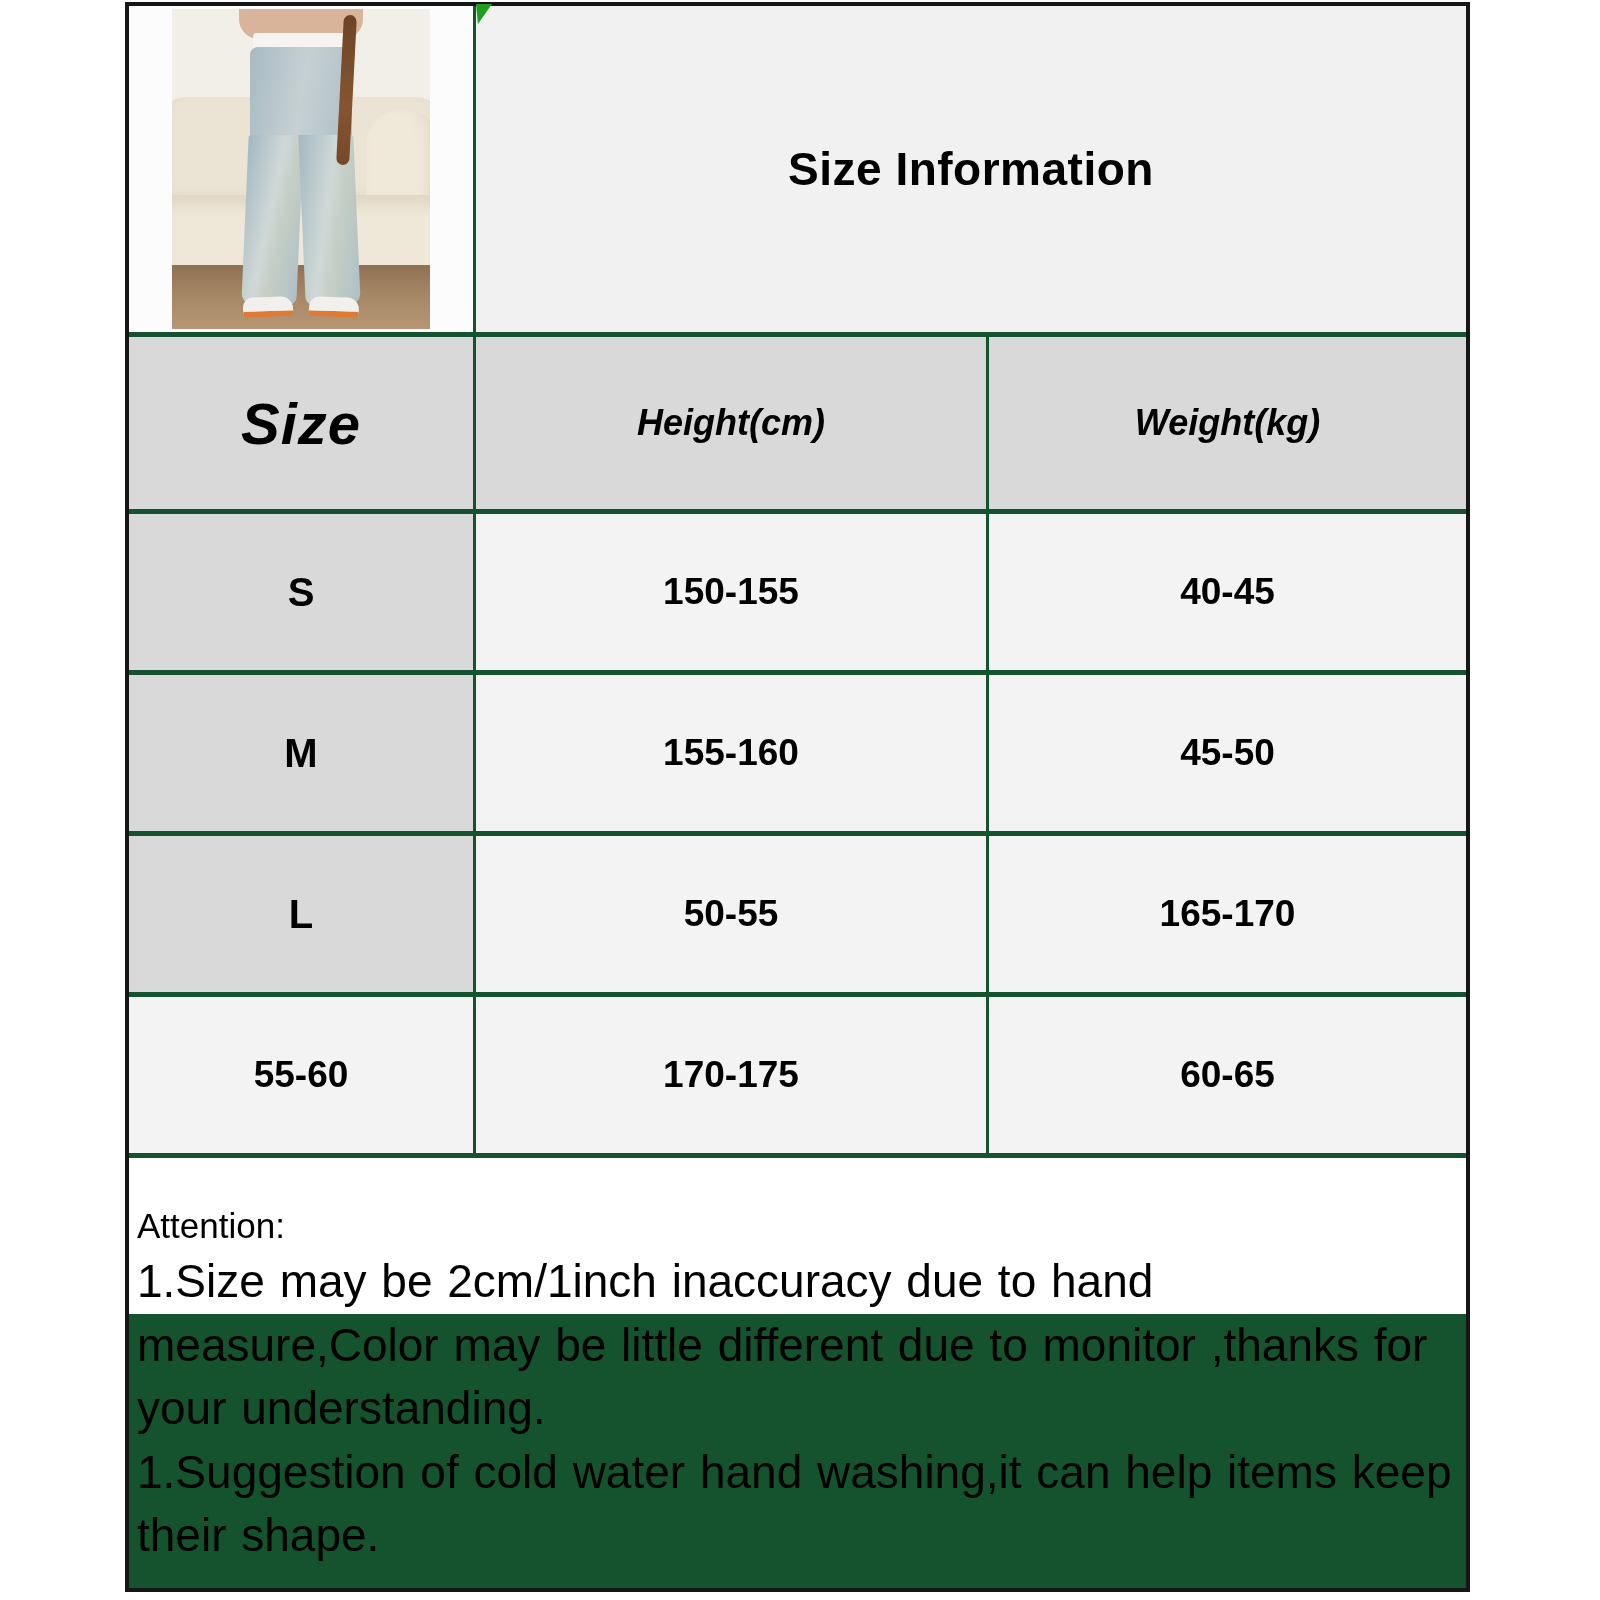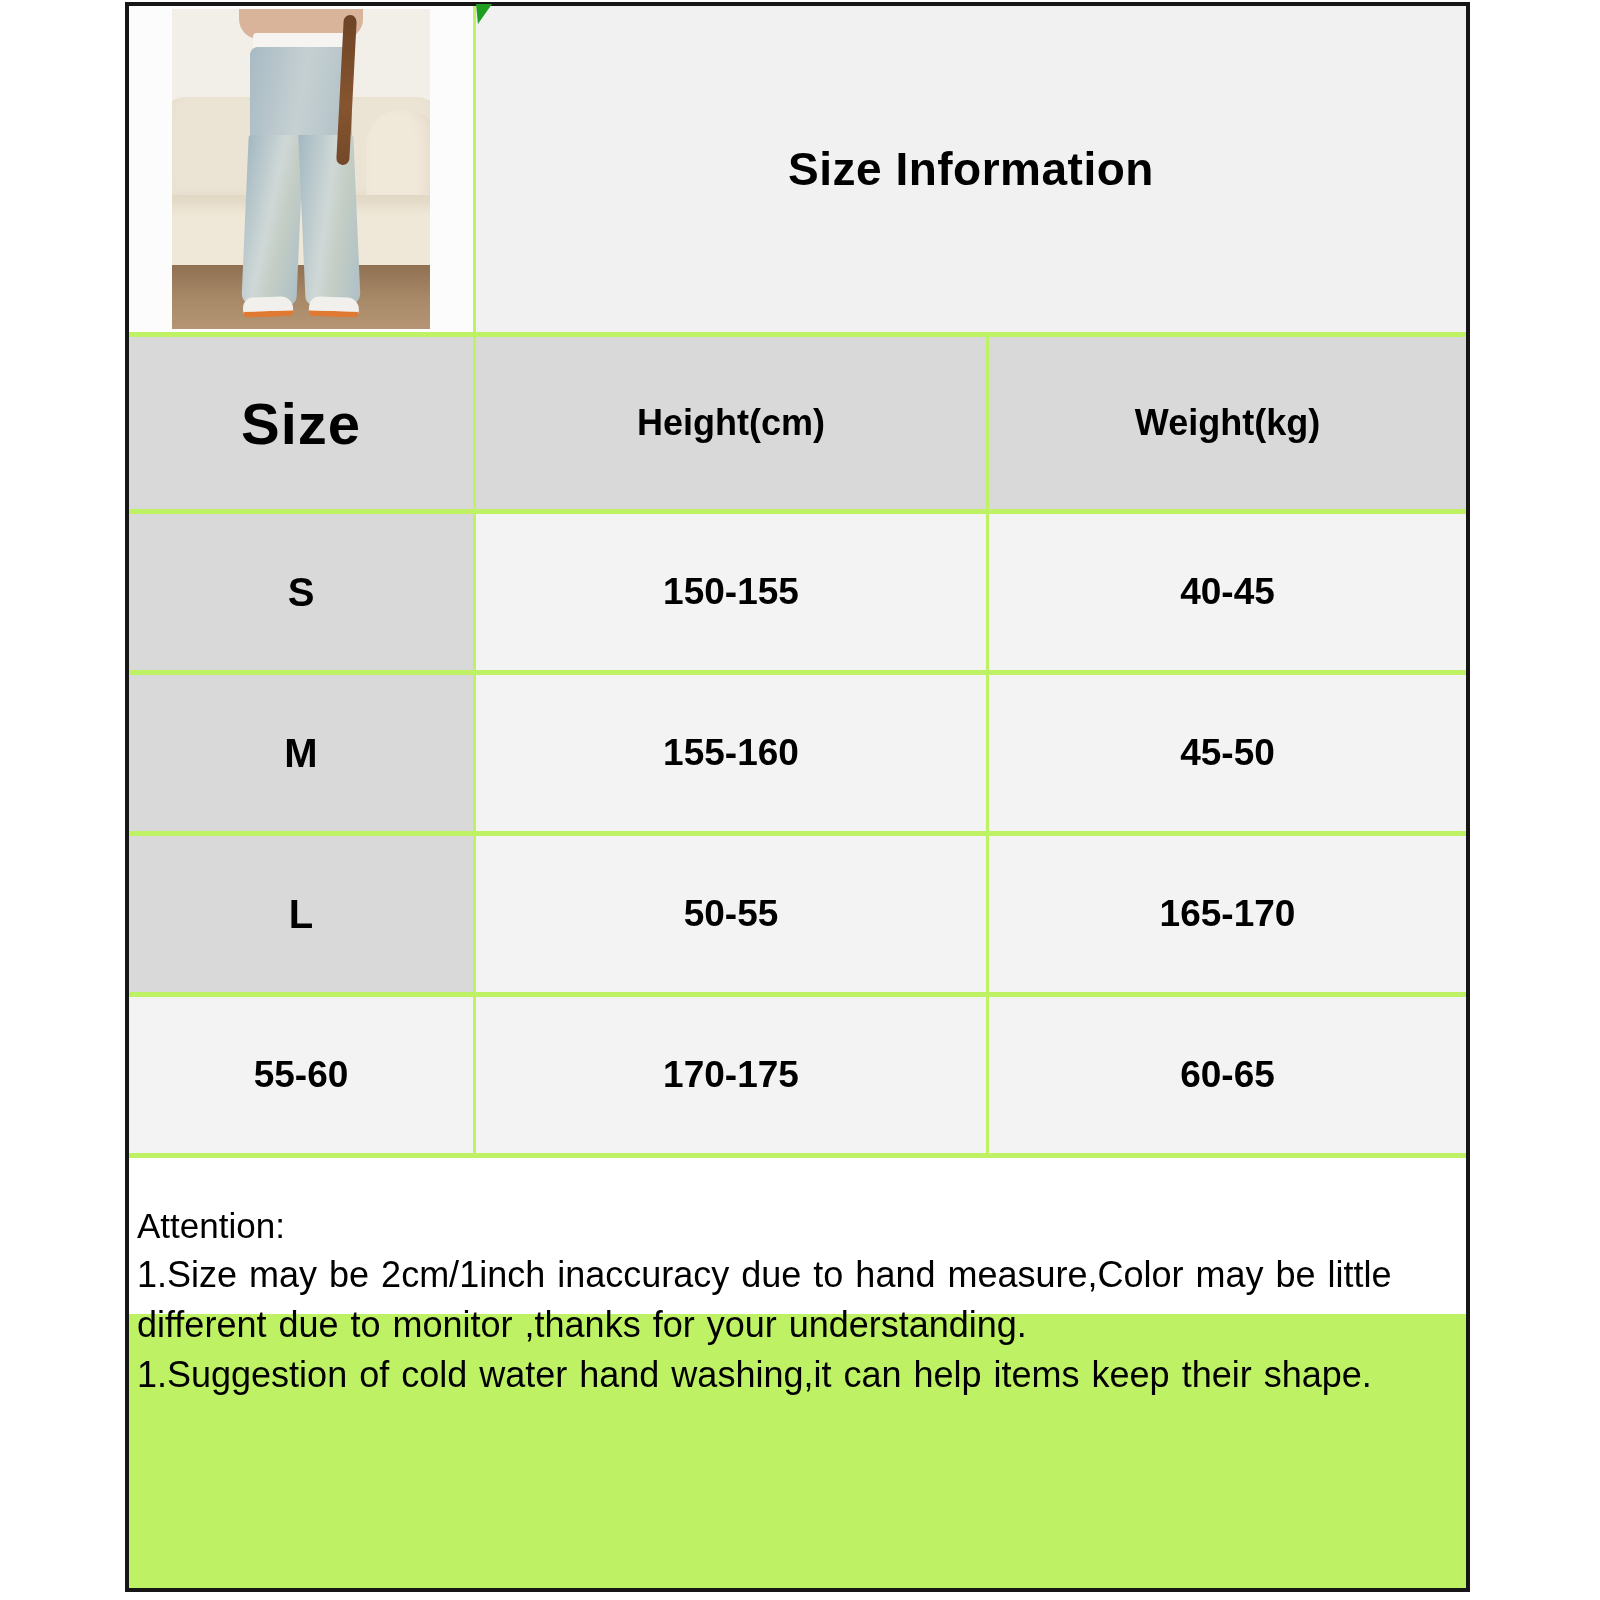--- a/index.html
+++ b/index.html
@@ -20,53 +20,53 @@
   }
   
   .sheet {
     position: absolute;
     left: 125px;
     top: 2px;
     width: 1345px;
     height: 1590px;
     box-sizing: border-box;
     border: 4px solid #161616;
-    background: #bef264;            
+    background: #14532d;            
     display: grid;
     grid-template-columns: 344px 510px 1fr;
     grid-template-rows: 326px 172px repeat(5, 156px) 1fr;
     column-gap: 3px;
     row-gap: 5px;
   }
   .cell {
     display: flex;
     align-items: center;
     justify-content: center;
     overflow: hidden;
   }
   .photo-cell  { background: #fcfcfc; align-items: flex-start; }
   .title-cell  { background: #f1f1f1; grid-column: 2 / 4; }
-  .head-cell   { background: #d9d9d9; }
+  .head-cell   { background: #d9d9d9; font-style: italic; }
   .label-cell  { background: #d9d9d9; }
   .data-cell   { background: #f3f3f3; }
   .attention-cell {
     background: #ffffff;
     grid-column: 1 / 4;
     display: block;
     padding: 6px 10px 6px 8px;
     box-sizing: border-box;
   }
   
   .title-text   { font-size: 46px; font-weight: bold; letter-spacing: 0.5px; }
   .size-head    { font-size: 58px; font-weight: bold; letter-spacing: 1px; }
   .col-head     { font-size: 36px; font-weight: bold; }
   .row-label    { font-size: 40px; font-weight: bold; }
   .data-text    { font-size: 37px; font-weight: bold; }
   .att-heading  { font-size: 35px; line-height: 1.38; margin-top: 38px; }
-  .att-note     { font-size: 36px; line-height: 1.38; word-spacing: 2px; }
+  .att-note     { font-size: 46px; line-height: 1.38; word-spacing: 2px; }
   
   .flag {
     position: absolute;
     left: 347px;                    
     top: -2px;
     width: 16px;
     height: 20px;
     background: #1f9d1f;
     clip-path: polygon(0 0, 100% 0, 12% 100%);
     z-index: 6;

